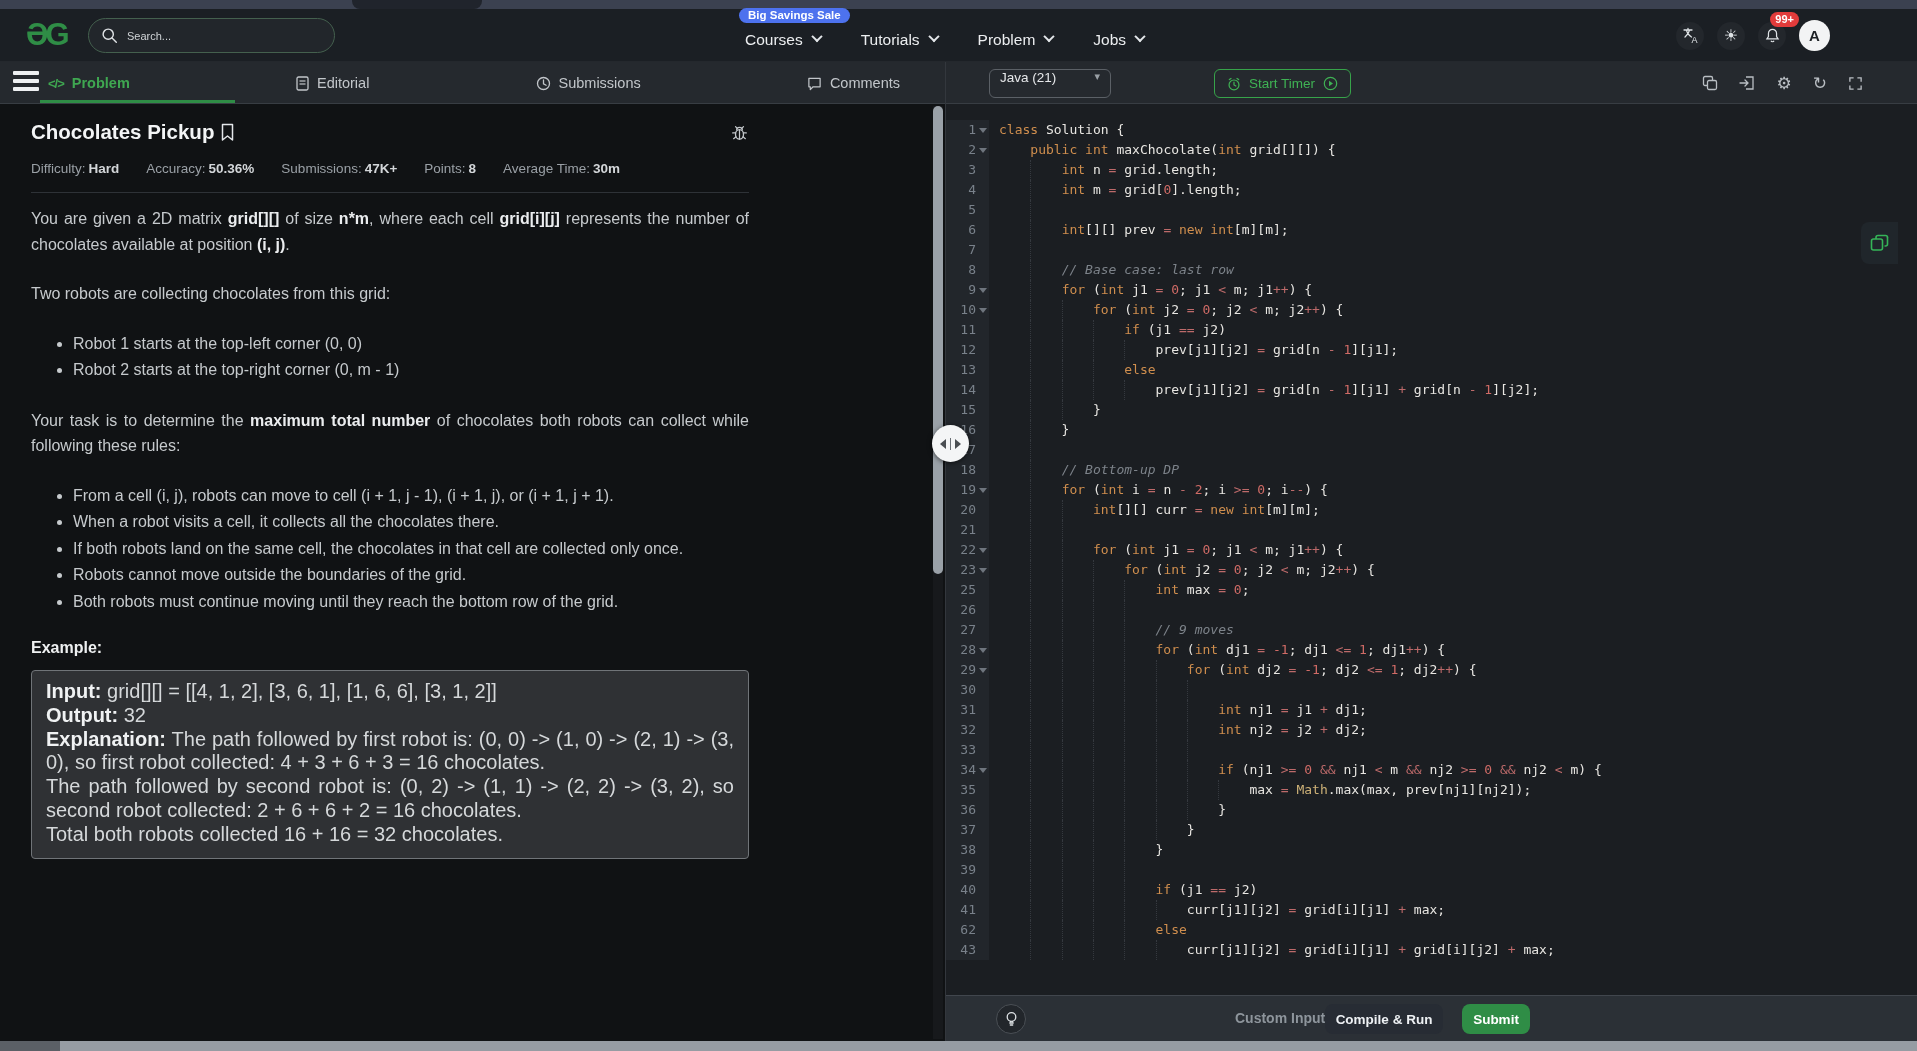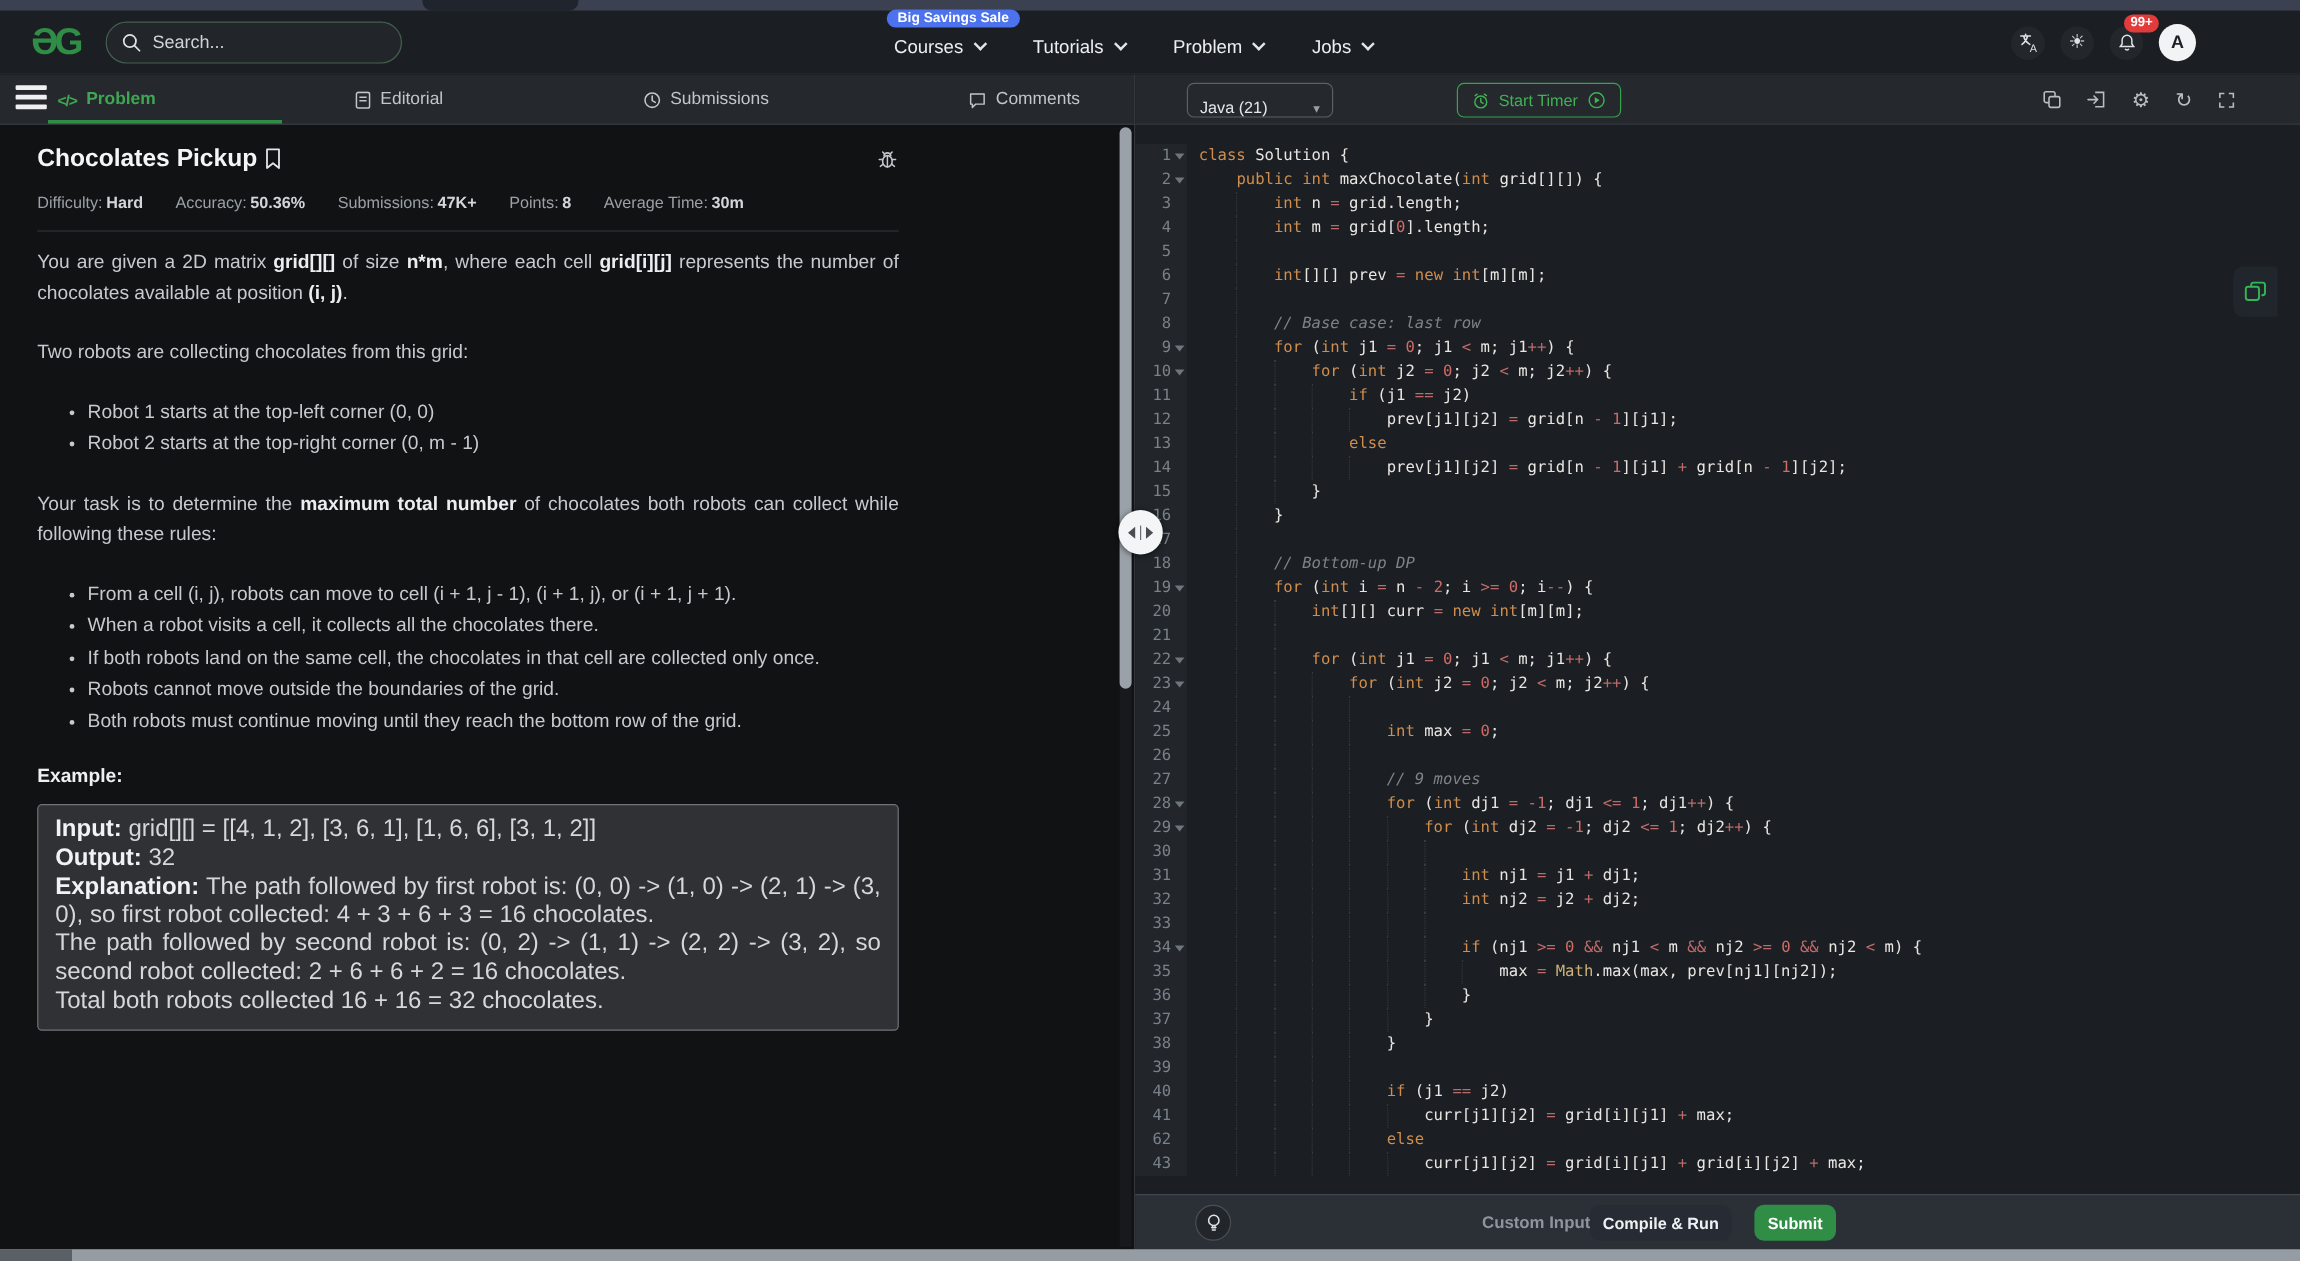--- a/index.html
+++ b/index.html
@@ -9,21 +9,21 @@
 
   
   .browser-strip { position:absolute; left:0; top:0; width:1917px; height:9px; background:#3b4150; }
   .browser-notch { position:absolute; left:352px; top:0; width:130px; height:9px; background:#20242c; border-radius:0 0 8px 8px; }
 
   
   .navbar { position:absolute; left:0; top:9px; width:1917px; height:53px; background:#1b1f24; border-bottom:1px solid #24282d; }
   .logo { position:absolute; left:26px; top:8px; font-size:31px; font-weight:bold; color:#2f8d46; letter-spacing:-3px; }
   .search-pill { position:absolute; left:88px; top:9px; width:247px; height:35px; border:1px solid #44604e; border-radius:18px; background:#22262b; display:flex; align-items:center; padding:0 12px; gap:9px; }
   .search-pill svg { flex:none; }
-  .search-pill input { background:transparent; border:none; outline:none; color:#e5e5e5; font-size:15px; width:180px; font-family:"Liberation Sans",sans-serif; }
+  .search-pill input { background:transparent; border:none; outline:none; color:#e5e5e5; font-size:11px; width:180px; font-family:"Liberation Sans",sans-serif; }
   .search-pill input::placeholder { color:#cfd3d6; opacity:1; }
   #nav-menu { position:absolute; left:745px; top:0; height:53px; display:flex; gap:40px; align-items:center; }
   .nav-item { position:relative; display:flex; align-items:center; color:#eceef0; font-size:15.5px; cursor:pointer; padding-top:8px; }
   .nav-item .chev { width:8px; height:8px; border-right:2.5px solid #e3e6e9; border-bottom:2.5px solid #e3e6e9; transform:rotate(45deg) translate(-1px,-1px); margin-left:10px; margin-top:-4px; }
   .sale-badge { position:absolute; top:-15px; left:-6px; background:#4d72ee; color:#fff; font-size:11.5px; font-weight:bold; padding:1px 9px 2px; border-radius:9px; white-space:nowrap; }
   .nav-right { position:absolute; right:87px; top:0; height:53px; display:flex; align-items:center; gap:13px; }
   .icon-btn { width:28px; height:28px; border-radius:50%; background:#23272c; display:flex; align-items:center; justify-content:center; color:#dfe3e6; cursor:pointer; }
   .bell-wrap { position:relative; }
   .notif-badge { position:absolute; top:-10px; right:-13px; background:#e23b3b; color:#fff; font-size:11px; font-weight:bold; padding:1px 5px 2px; border-radius:9px; }
   .avatar { width:31px; height:31px; border-radius:50%; background:#f2f3f4; color:#1d2125; font-weight:bold; font-size:15px; display:flex; align-items:center; justify-content:center; cursor:pointer; }
@@ -67,21 +67,21 @@
   
   .scroll-track { position:absolute; left:933px; top:44px; width:10px; height:933px; background:#17191c; }
   .scroll-thumb { position:absolute; left:933px; top:44px; width:10px; height:468px; background:#9aa1a8; border-radius:5px; cursor:pointer; }
   .divider-handle { position:absolute; left:932px; top:363px; width:37px; height:37px; background:#f4f5f6; border-radius:50%; box-shadow:0 1px 5px rgba(0,0,0,.6); display:flex; align-items:center; justify-content:center; gap:2px; cursor:col-resize; z-index:5; }
   .divider-handle .la { width:0; height:0; border-top:5px solid transparent; border-bottom:5px solid transparent; border-right:6px solid #4a4e52; }
   .divider-handle .ra { width:0; height:0; border-top:5px solid transparent; border-bottom:5px solid transparent; border-left:6px solid #4a4e52; }
   .divider-handle .bar { width:1.5px; height:12px; background:#6a6f74; margin:0 2px; }
 
   
   .editor-header { position:relative; width:100%; height:42px; background:#25292e; border-bottom:1px solid #383d43; }
-  .lang-select { position:absolute; left:43px; top:7px; width:122px; height:29px; border:1px solid #5b6066; border-radius:6px; display:flex; align-items:flex-end; padding:0 10px; color:#e6e8ea; font-size:13.5px; cursor:pointer; background:#25292e; }
+  .lang-select { position:absolute; left:43px; top:7px; width:122px; height:29px; border:1px solid #5b6066; border-radius:6px; display:flex; align-items:flex-start; padding:0 10px; color:#e6e8ea; font-size:13.5px; cursor:pointer; background:#25292e; }
   .lang-select .caret { margin-left:auto; color:#9aa0a6; font-size:11px; }
   .timer-btn { position:absolute; left:268px; top:7px; height:29px; border:1px solid #37a34a; border-radius:6px; background:transparent; display:flex; align-items:center; gap:8px; padding:0 12px; color:#3fb254; font-size:13.5px; cursor:pointer; font-family:"Liberation Sans",sans-serif; }
   .hdr-icons { position:absolute; right:54px; top:0; height:42px; display:flex; align-items:center; gap:21px; color:#b9bec3; }
   .hdr-icons .hic { display:flex; align-items:center; cursor:pointer; }
   .hdr-icons .glyph { font-size:17px; }
 
   
   .code-area { position:absolute; left:0; top:42px; width:100%; height:891px; overflow:hidden; padding-top:16px; background:#1b1e22; }
   .cl-row { display:flex; height:20px; font-family:"DejaVu Sans Mono", monospace; font-size:13px; line-height:20px; }
   .cl-gut { position:relative; flex:none; width:43px; background:#22262b; color:#79818a; text-align:right; padding-right:13px; user-select:none; }
@@ -394,24 +394,20 @@
             </div>
             <div class="cl-row">
               <div class="cl-gut">22<span class="fold"></span></div>
               <div class="cl-code"><span class="ig" style="left: calc(4ch + 10px);"></span><span class="ig" style="left: calc(8ch + 10px);"></span><span class="tk-t">            </span><span class="tk-k">for</span><span class="tk-t"> (</span><span class="tk-k">int</span><span class="tk-t"> j1 </span><span class="tk-o">=</span><span class="tk-t"> </span><span class="tk-n">0</span><span class="tk-t">; j1 </span><span class="tk-o">&lt;</span><span class="tk-t"> m; j1</span><span class="tk-o">++</span><span class="tk-t">) {</span></div>
             </div>
             <div class="cl-row">
               <div class="cl-gut">23<span class="fold"></span></div>
               <div class="cl-code"><span class="ig" style="left: calc(4ch + 10px);"></span><span class="ig" style="left: calc(8ch + 10px);"></span><span class="ig" style="left: calc(12ch + 10px);"></span><span class="tk-t">                </span><span class="tk-k">for</span><span class="tk-t"> (</span><span class="tk-k">int</span><span class="tk-t"> j2 </span><span class="tk-o">=</span><span class="tk-t"> </span><span class="tk-n">0</span><span class="tk-t">; j2 </span><span class="tk-o">&lt;</span><span class="tk-t"> m; j2</span><span class="tk-o">++</span><span class="tk-t">) {</span></div>
             </div>
             <div class="cl-row">
-              <div class="cl-gut">24</div>
-              <div class="cl-code"><span class="ig" style="left: calc(4ch + 10px);"></span><span class="ig" style="left: calc(8ch + 10px);"></span><span class="ig" style="left: calc(12ch + 10px);"></span><span class="ig" style="left: calc(16ch + 10px);"></span></div>
-            </div>
-            <div class="cl-row">
               <div class="cl-gut">25</div>
               <div class="cl-code"><span class="ig" style="left: calc(4ch + 10px);"></span><span class="ig" style="left: calc(8ch + 10px);"></span><span class="ig" style="left: calc(12ch + 10px);"></span><span class="ig" style="left: calc(16ch + 10px);"></span><span class="tk-t">                    </span><span class="tk-k">int</span><span class="tk-t"> max </span><span class="tk-o">=</span><span class="tk-t"> </span><span class="tk-n">0</span><span class="tk-t">;</span></div>
             </div>
             <div class="cl-row">
               <div class="cl-gut">26</div>
               <div class="cl-code"><span class="ig" style="left: calc(4ch + 10px);"></span><span class="ig" style="left: calc(8ch + 10px);"></span><span class="ig" style="left: calc(12ch + 10px);"></span><span class="ig" style="left: calc(16ch + 10px);"></span></div>
             </div>
             <div class="cl-row">
               <div class="cl-gut">27</div>
               <div class="cl-code"><span class="ig" style="left: calc(4ch + 10px);"></span><span class="ig" style="left: calc(8ch + 10px);"></span><span class="ig" style="left: calc(12ch + 10px);"></span><span class="ig" style="left: calc(16ch + 10px);"></span><span class="tk-t">                    </span><span class="tk-c">// 9 moves</span></div>

